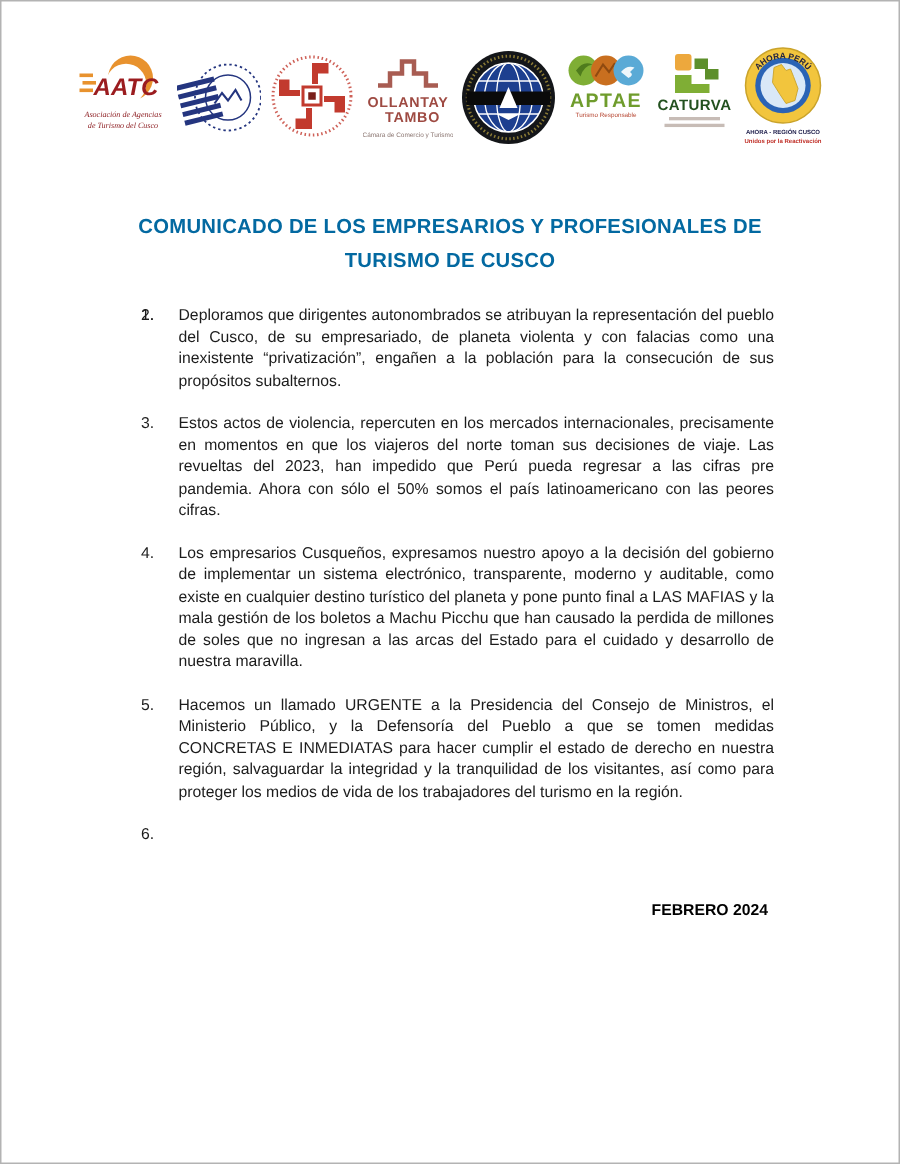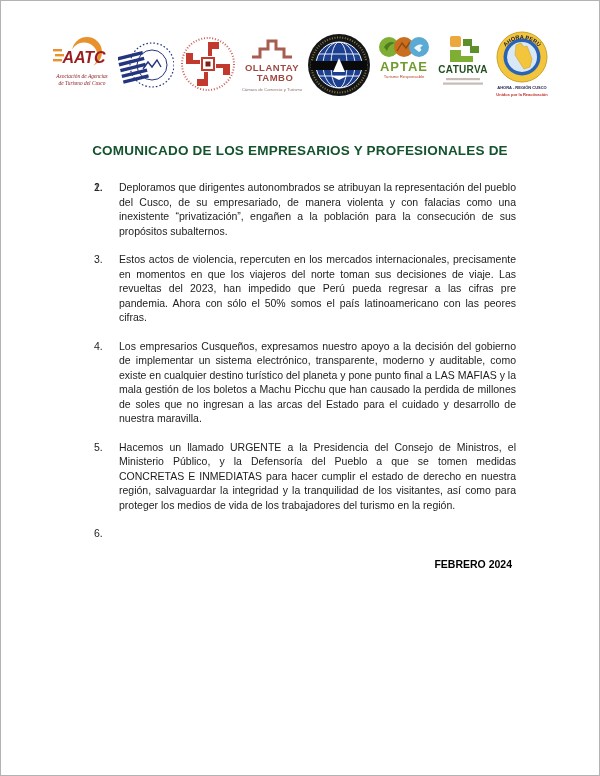--- a/index.html
+++ b/index.html
@@ -19,21 +19,21 @@
     height: 72px;
     display: flex;
     justify-content: center;
     align-items: center;
     gap: 5px;
   }
   .logo { flex: 0 0 auto; }
   .title {
     margin-top: 38px;
     text-align: center;
-    color: #14532d;
+    color: #0369a1;
     font-weight: bold;
     font-size: 13.5px;
     line-height: 23px;
     letter-spacing: 0.2px;
   }
   .items {
     margin: 18px 83px 0 93px;
   }
   .item {
     position: relative;
@@ -44,21 +44,21 @@
     color: #1c1c1c;
     margin-bottom: 14px;
   }
   .item .num {
     position: absolute;
     left: 0; top: 0;
     width: 20px;
     text-align: left;
   }
   .date-line {
-    margin: 46px 87px 0 0;
+    margin: 66px 87px 0 0;
     text-align: right;
     font-weight: bold;
     font-size: 10.5px;
     color: #000;
   }
   svg text { font-family: "Liberation Sans", sans-serif; }
   svg .serifit { font-family: "Liberation Serif", serif; font-style: italic; }
 </style>
 </head>
 <body>
@@ -161,29 +161,30 @@
         <textPath href="#ahoraArc" startOffset="50%" text-anchor="middle">AHORA PERÚ</textPath>
       </text>
       <text x="28" y="59" text-anchor="middle" font-size="4" font-weight="bold" fill="#23234f">AHORA - REGIÓN CUSCO</text>
       <text x="28" y="65.5" text-anchor="middle" font-size="4" font-weight="bold" fill="#c03028">Unidos por la Reactivación</text>
     </svg>
 
   </div>
 
   <div class="title">
     <div>COMUNICADO DE LOS EMPRESARIOS Y PROFESIONALES DE</div>
+    <div>TURISMO DE CUSCO</div>
   </div>
 
   <div class="items">
     <div class="item">
       <span class="num">1.</span>
     </div>
     <div class="item">
       <span class="num">2.</span>
-      <span>Deploramos que dirigentes autonombrados se atribuyan la representación del pueblo del Cusco, de su empresariado, de manera violenta y con falacias como una inexistente “privatización”, engañen a la población para la consecución de sus propósitos subalternos.</span>
+      <span>Deploramos que dirigentes autonombrados se atribuyan la representación del pueblo del Cusco, de su empresariado, de planeta violenta y con falacias como una inexistente “privatización”, engañen a la población para la consecución de sus propósitos subalternos.</span>
     </div>
     <div class="item">
       <span class="num">3.</span>
       <span>Estos actos de violencia, repercuten en los mercados internacionales, precisamente en momentos en que los viajeros del norte toman sus decisiones de viaje. Las revueltas del 2023, han impedido que Perú pueda regresar a las cifras pre pandemia. Ahora con sólo el 50% somos el país latinoamericano con las peores cifras.</span>
     </div>
     <div class="item">
       <span class="num">4.</span>
       <span>Los empresarios Cusqueños, expresamos nuestro apoyo a la decisión del gobierno de implementar un sistema electrónico, transparente, moderno y auditable, como existe en cualquier destino turístico del planeta y pone punto final a LAS MAFIAS y la mala gestión de los boletos a Machu Picchu que han causado la perdida de millones de soles que no ingresan a las arcas del Estado para el cuidado y desarrollo de nuestra maravilla.</span>
     </div>
     <div class="item">

